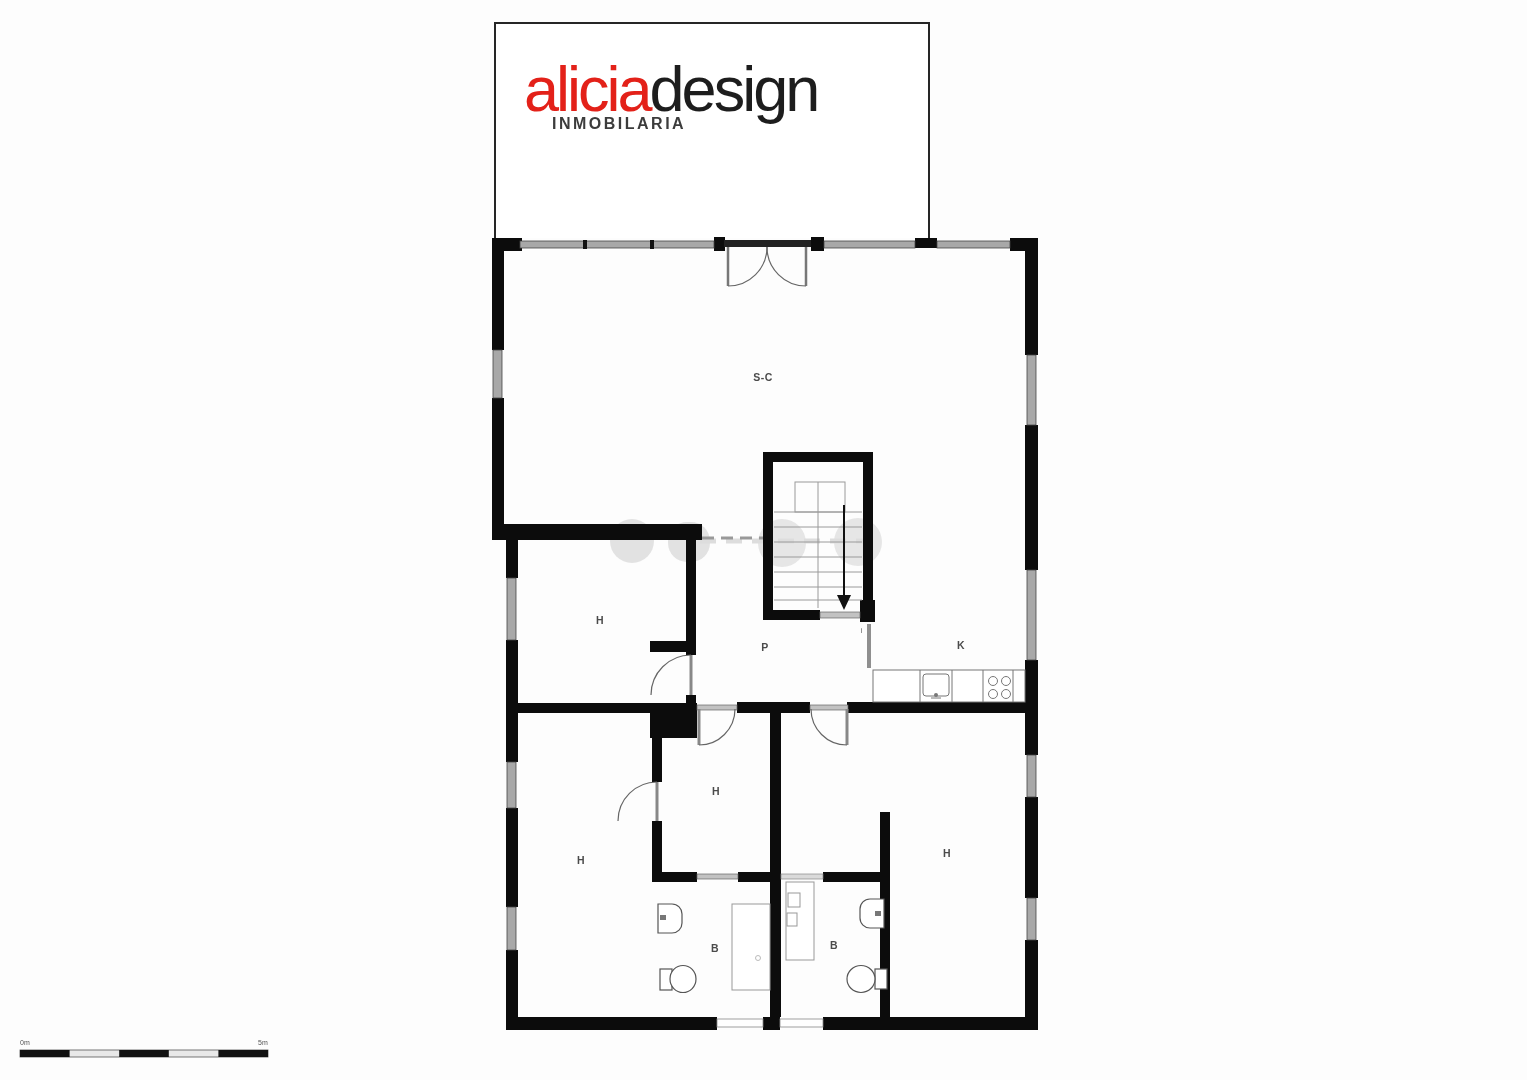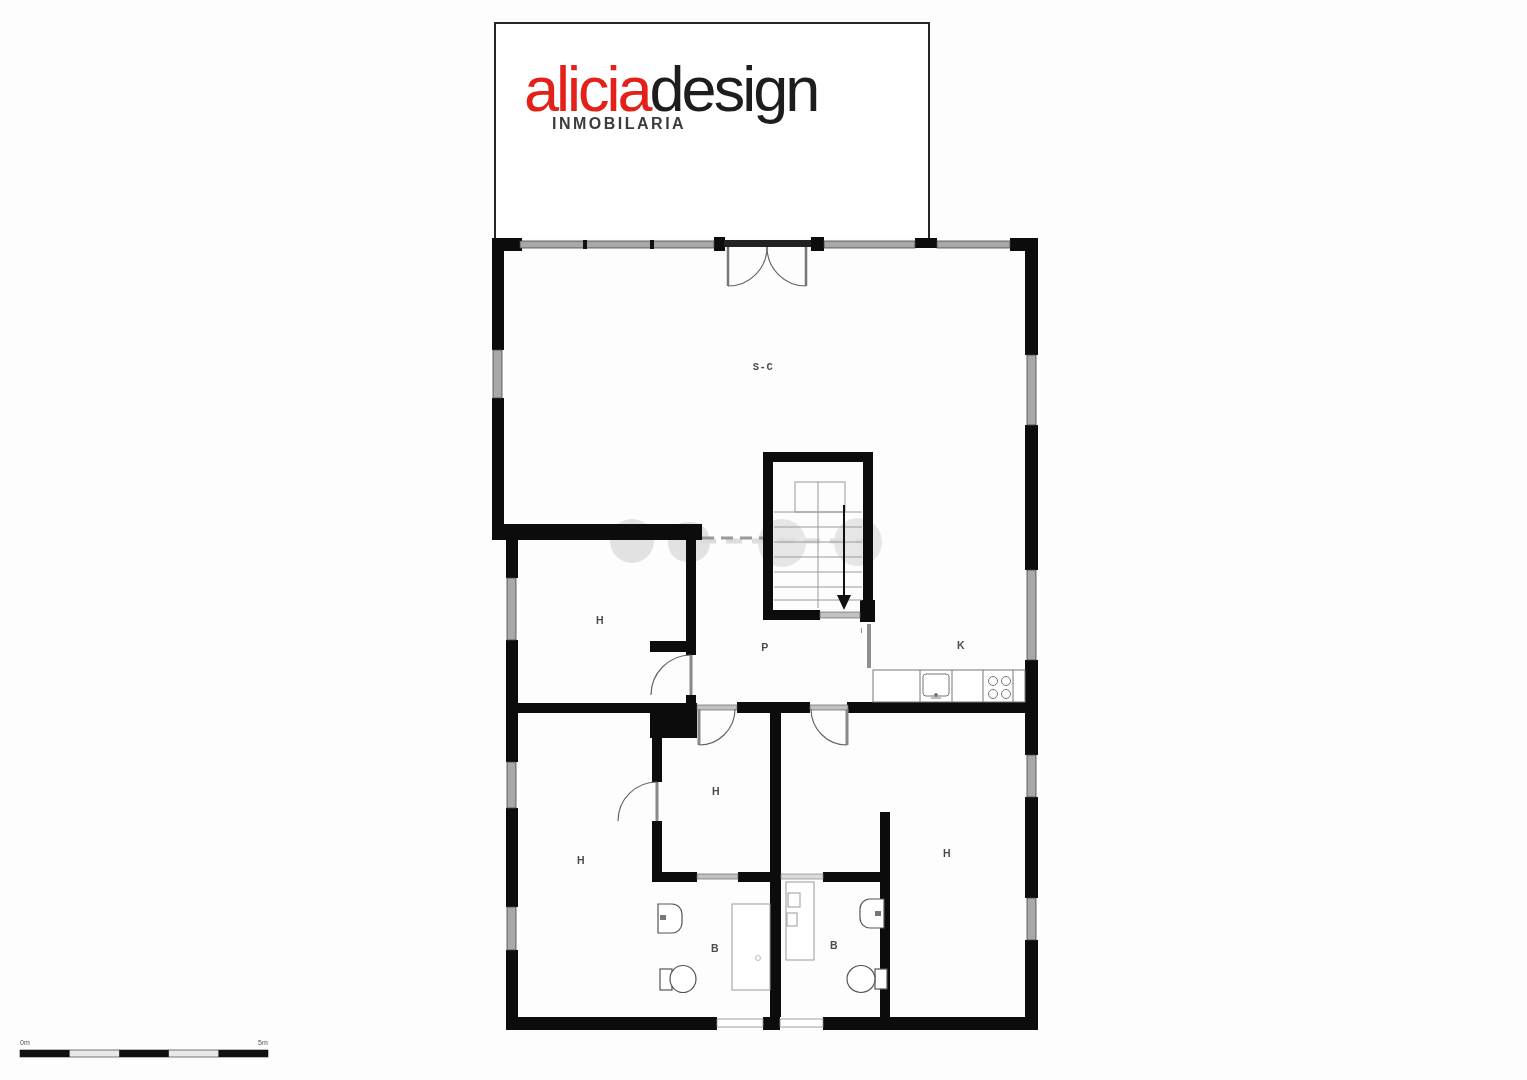--- a/index.html
+++ b/index.html
@@ -220,21 +220,21 @@
     </g>
 
     <g>
       <rect x="20" y="1050" width="248" height="7" fill="#e8e8e8" stroke="#555" stroke-width="0.8"></rect>
       <rect x="20" y="1050" width="49.6" height="7" fill="#111"></rect>
       <rect x="119.2" y="1050" width="49.6" height="7" fill="#111"></rect>
       <rect x="218.4" y="1050" width="49.6" height="7" fill="#111"></rect>
     </g>
   </svg>
 
-  <div class="room-label" style="left:763px;top:367px;font-family:Liberation Mono, monospace;">S-C</div>
+  <div class="room-label" style="left:763px;top:377px;">S-C</div>
   <div class="room-label" style="left:600px;top:620px;">H</div>
   <div class="room-label" style="left:765px;top:647px;">P</div>
   <div class="room-label" style="left:961px;top:645px;">K</div>
   <div class="room-label tiny-label" style="left:862px;top:630px;">i</div>
   <div class="room-label" style="left:716px;top:791px;">H</div>
   <div class="room-label" style="left:581px;top:860px;">H</div>
   <div class="room-label" style="left:947px;top:853px;">H</div>
   <div class="room-label" style="left:715px;top:948px;">B</div>
   <div class="room-label" style="left:834px;top:945px;">B</div>
 

